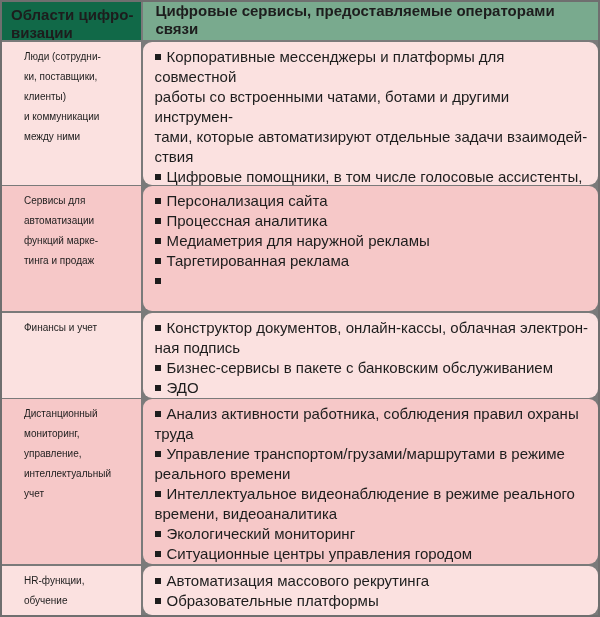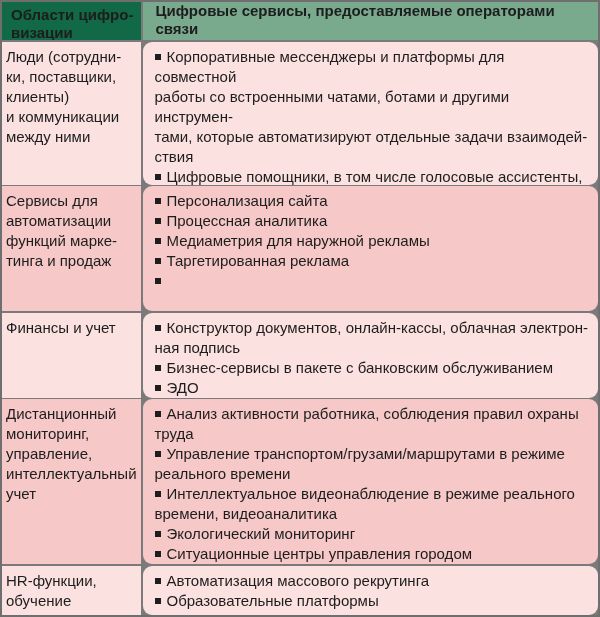--- a/index.html
+++ b/index.html
@@ -39,22 +39,22 @@
     line-height: 17.5px;
   }
   .hd-svc {
     background: var(--header-services-bg, #79aa8e);
     display: flex;
     align-items: flex-start;
     padding: 0 8px 0 13px;
     line-height: 18px;
   }
   .area {
-    padding: 5px 4px 0 4px;
-    font-size: 15px;
+    padding: 5px 4px 0 22px;
+    font-size: 10px;
     line-height: 20px;
   }
   .svc {
     padding: 5px 8px 0 12px;
     font-size: 15px;
     line-height: 20px;
     border-radius: 9px;
   }
   .light { background: var(--row-pink-light, #fbe1e0); }
   .dark  { background: var(--row-pink-dark, #f6c8c8); }

